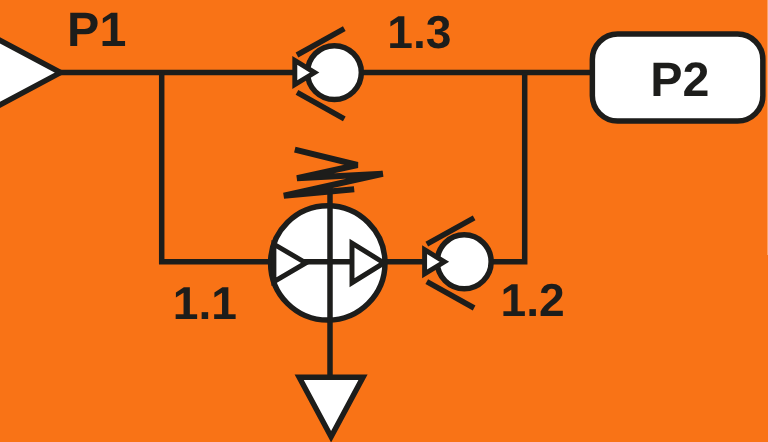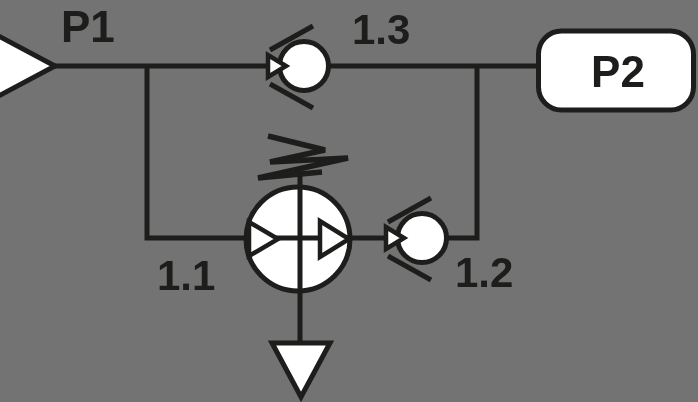--- a/index.html
+++ b/index.html
@@ -8,21 +8,21 @@
     background: #ffffff;
     width: 698px;
     height: 402px;
     overflow: hidden;
     font-family: "Liberation Sans", sans-serif;
   }
   .stage {
     position: relative;
     width: 698px;
     height: 402px;
-    background: #737373;
+    background: #f97316;
   }
   svg { display: block; }
   .line {
     stroke: #1d1d1b;
     stroke-width: 5;
     fill: none;
     stroke-linecap: butt;
     stroke-linejoin: miter;
   }
   .shape {

